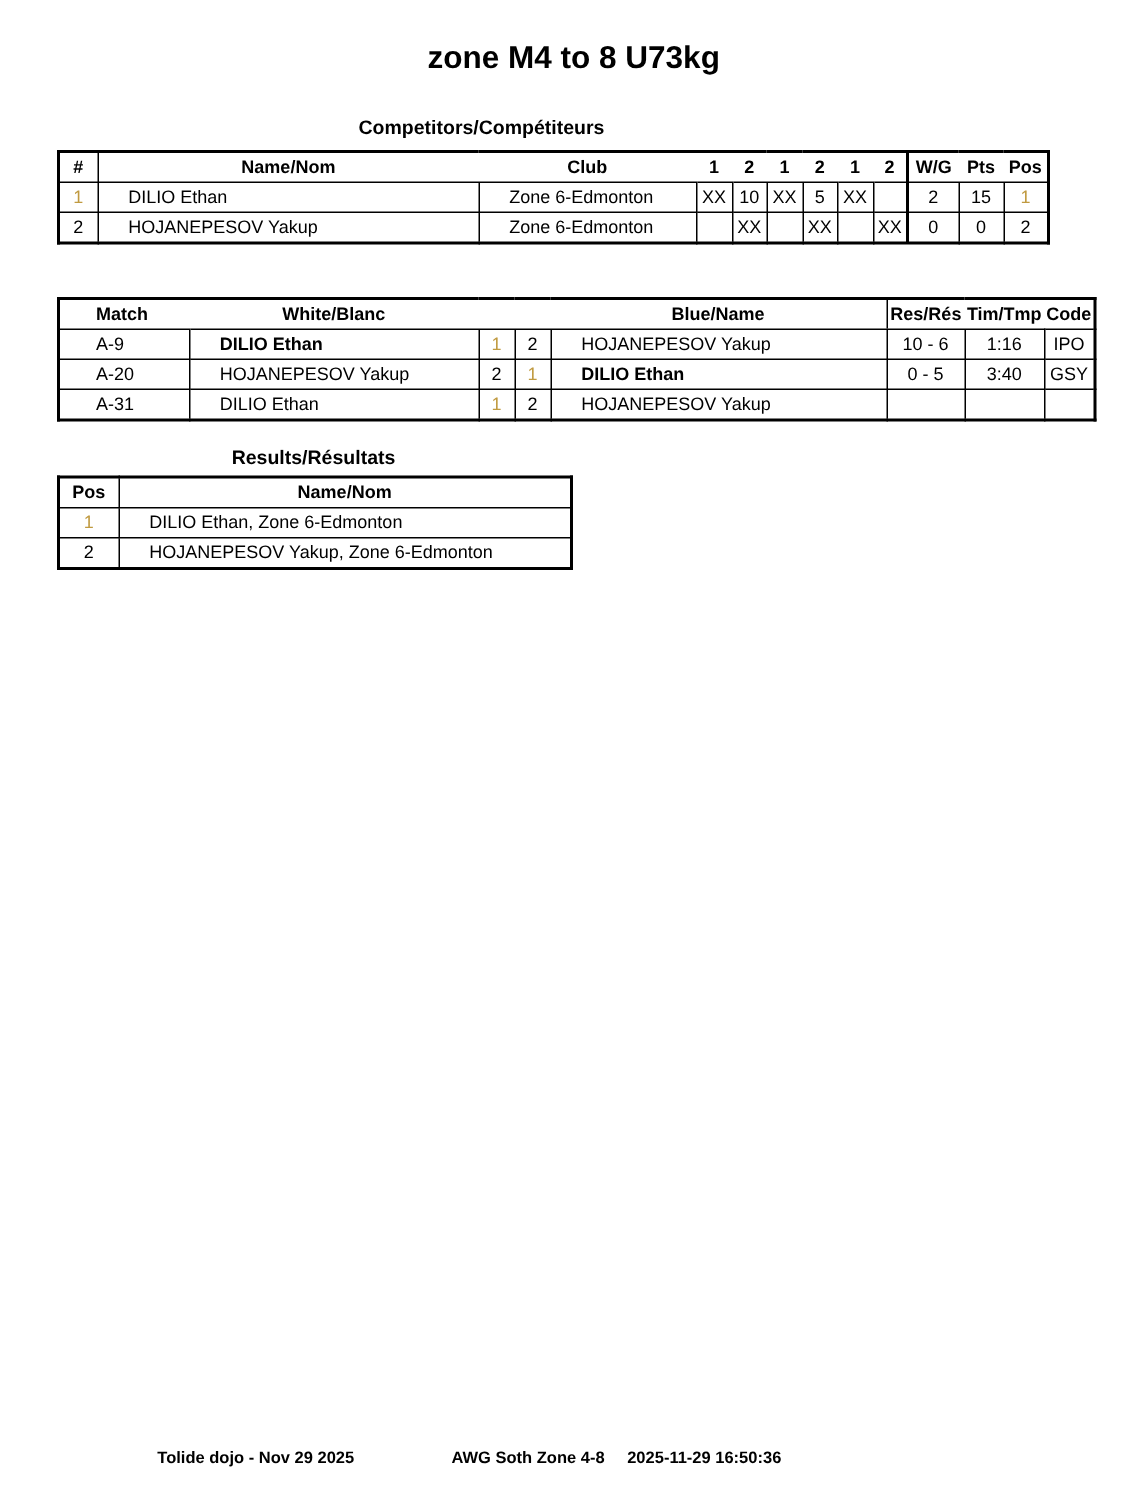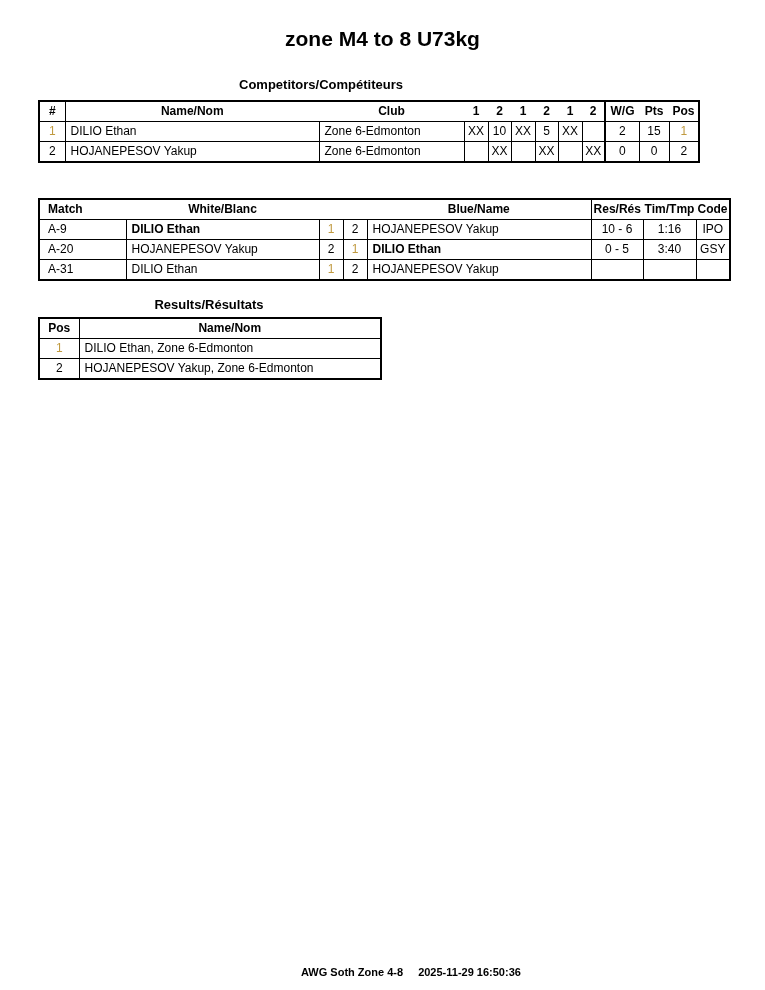--- a/index.html
+++ b/index.html
@@ -21,22 +21,22 @@
   table {
     position: absolute; border-collapse: collapse; table-layout: fixed;
     background: #fff; border: 2px solid #000;
   }
   th, td {
     padding: 0; font-size: 12px; font-weight: normal;
     height: 19px; line-height: 19px; overflow: hidden; white-space: nowrap;
   }
   th { font-weight: bold; }
   .ta-c { text-align: center; }
-  .ta-l { text-align: left; padding-left: 5px; }
-  .pl7  { padding-left: 8px; }
+  .ta-l { text-align: left; padding-left: 20px; }
+  .pl7  { padding-left: 24px; }
   .bold { font-weight: bold; }
   .gold { color: #c09a40; }
 
   
   #tbl-competitors { left: 38px; top: 100px; width: 660px; }
   #tbl-competitors thead th { border: none; border-bottom: 1px solid #000; }
   #tbl-competitors thead th.col-num { border-right: 1px solid #000; }
   #tbl-competitors thead th.col-wg  { border-left: 2px solid #000; }
   #tbl-competitors tbody td { border: 1px solid #000; }
   #tbl-competitors tbody td.col-wg { border-left: 2px solid #000; }
@@ -212,18 +212,19 @@
         <td class="ta-c gold">1</td>
         <td class="ta-l">DILIO Ethan, Zone 6-Edmonton</td>
       </tr>
       <tr>
         <td class="ta-c">2</td>
         <td class="ta-l">HOJANEPESOV Yakup, Zone 6-Edmonton</td>
       </tr>
     </tbody>
   </table>
 
+  <div class="footer-left">Tolide dojo - Nov 29 2025</div>
   <div class="footer-right">
     <span>AWG Soth Zone 4-8</span>
     <span class="dt">2025-11-29 16:50:36</span>
   </div>
 
 </div>
 
 </body></html>

